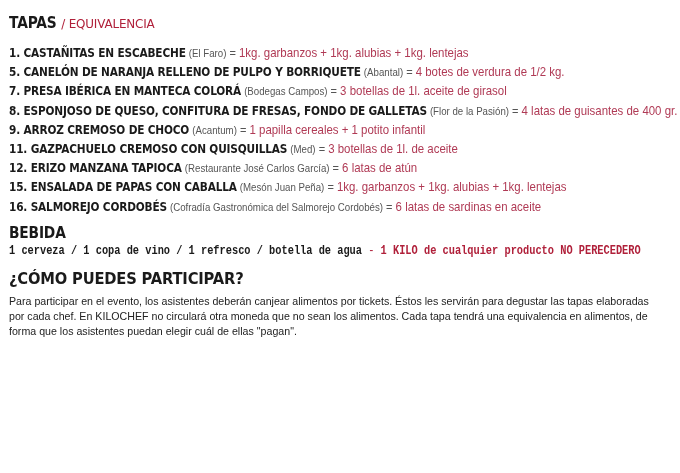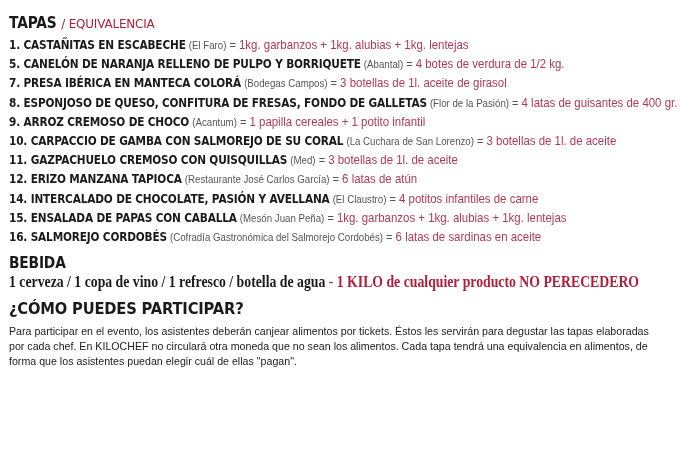--- a/index.html
+++ b/index.html
@@ -9,32 +9,32 @@
     color: #1a1a1a;
   }
   .page { position: relative; padding: 14px 0 0 9px; }
   .section-title {
     font-family: "DejaVu Sans", sans-serif;
     font-weight: bold; font-size: 15px; letter-spacing: -0.2px;
     color: #1a1a1a; line-height: 18px; transform: scaleX(0.92); transform-origin: left;
     white-space: nowrap;
   }
   .section-title .accent { font-weight: normal; font-size: 13px; color: #b0203a; }
-  .list { margin-top: 2px; }
+  .list { margin-top: 10px; }
   .row {
     height: 19.2px; line-height: 19px; white-space: nowrap;
     font-size: 12.5px;
   }
   .row .inner { display: inline-block; transform: scaleX(0.88); transform-origin: left; }
   .dish { font-family: "DejaVu Sans", sans-serif; font-weight: bold; font-size: 12px; color: #1a1a1a; letter-spacing: -0.2px; }
   .rest { font-size: 11px; color: #555; }
   .eq { color: #555; font-size: 12.5px; }
   .food { color: #b03a55; font-size: 13px; }
   .bebida-title { margin-top: 8px; }
-  .bebida-row { font-family: Liberation Serif, serif; font-size: 16px; font-weight: bold; line-height: 19px; white-space: nowrap; }
+  .bebida-row { font-family: Liberation Mono, monospace; font-size: 12px; font-weight: bold; line-height: 19px; white-space: nowrap; }
   .bebida-row .inner { display: inline-block; transform: scaleX(0.86); transform-origin: left; }
   .bebida-row .sep { color: #b0203a; font-weight: normal; }
   .bebida-row .kilo { color: #b0203a; }
   .participar-title { margin-top: 9px; font-size: 16px; }
   .para {
     margin-top: 6px; font-size: 11.5px; line-height: 15px; color: #222;
     width: 700px; transform: scaleX(0.925); transform-origin: left;
   }
   .para p { margin: 0; }
 </style>
@@ -73,42 +73,30 @@
       <span class="eq">=</span>
       <span class="food"><span>4 latas de guisantes de 400 gr.</span> </span>
     </span></div>
     <div class="row"><span class="inner">
       <span class="dish">9. ARROZ CREMOSO DE CHOCO</span>
       <span class="rest">(Acantum)</span>
       <span class="eq">=</span>
       <span class="food">1 papilla cereales + 1 potito infantil</span>
     </span></div>
     <div class="row"><span class="inner">
-      <span class="dish">10. CARPACCIO DE GAMBA CON SALMOREJO DE SU CORAL</span>
-      <span class="rest">(La Cuchara de San Lorenzo)</span>
-      <span class="eq">=</span>
-      <span class="food">3 botellas de 1l. de aceite</span>
-    </span></div>
-    <div class="row"><span class="inner">
       <span class="dish">11. GAZPACHUELO CREMOSO CON QUISQUILLAS</span>
       <span class="rest">(Med)</span>
       <span class="eq">=</span>
       <span class="food">3 botellas de 1l. de aceite</span>
     </span></div>
     <div class="row"><span class="inner">
       <span class="dish">12. ERIZO MANZANA TAPIOCA</span>
       <span class="rest">(Restaurante José Carlos García)</span>
       <span class="eq">=</span>
       <span class="food">6 latas de atún</span>
-    </span></div>
-    <div class="row"><span class="inner">
-      <span class="dish">14. INTERCALADO DE CHOCOLATE, PASIÓN Y AVELLANA</span>
-      <span class="rest">(El Claustro)</span>
-      <span class="eq">=</span>
-      <span class="food">4 potitos infantiles de carne</span>
     </span></div>
     <div class="row"><span class="inner">
       <span class="dish">15. ENSALADA DE PAPAS CON CABALLA</span>
       <span class="rest">(Mesón Juan Peña)</span>
       <span class="eq">=</span>
       <span class="food">1kg. garbanzos + 1kg. alubias + 1kg. lentejas</span>
     </span></div>
     <div class="row"><span class="inner">
       <span class="dish">16. SALMOREJO CORDOBÉS</span>
       <span class="rest">(Cofradía Gastronómica del Salmorejo Cordobés)</span>

